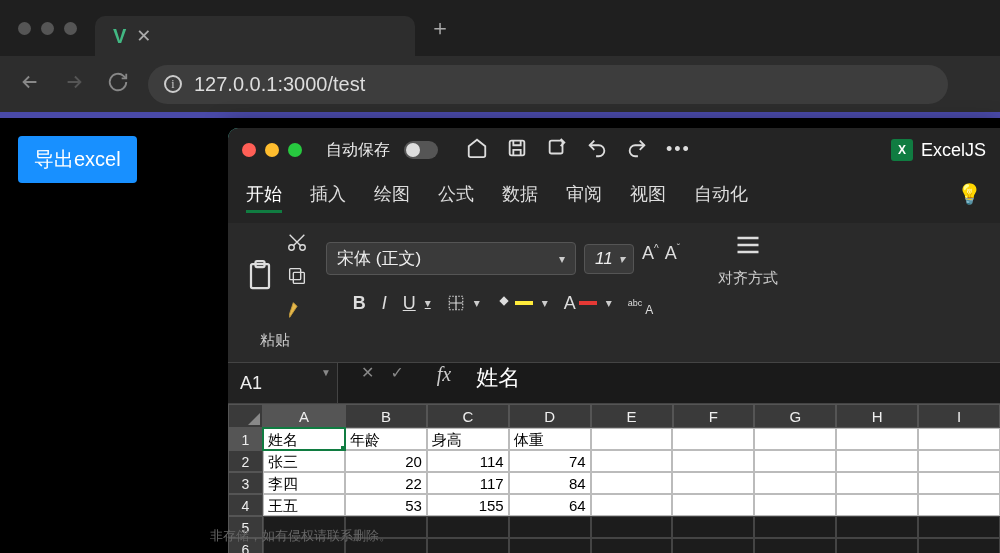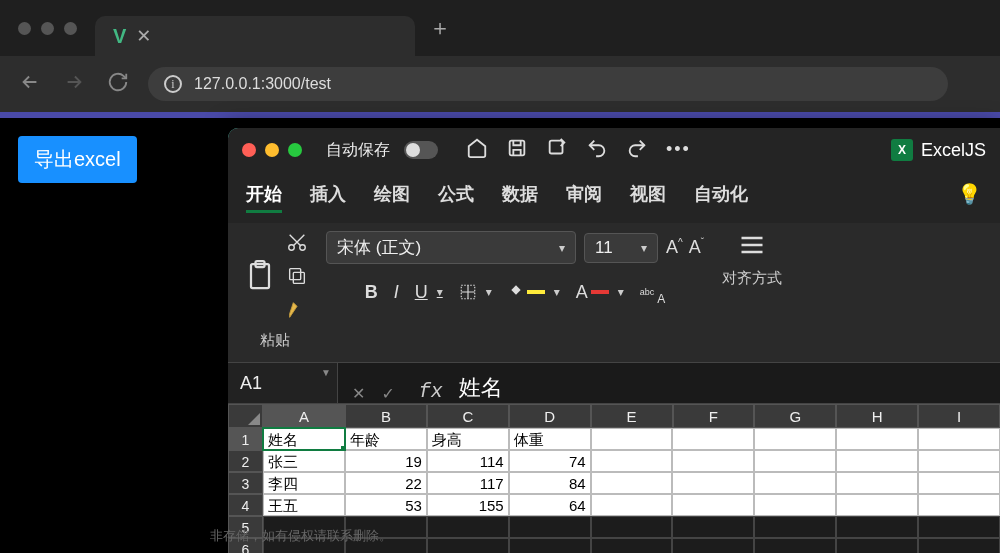--- a/index.html
+++ b/index.html
@@ -14,21 +14,21 @@
 .vue-logo { color: #42b883; font-weight: bold; font-size: 20px; }
 .tab-title { color: #ccc; font-size: 16px; flex: 1; }
 .tab-close { color: #aaa; font-size: 18px; cursor: pointer; }
 .newtab { color: #aaa; font-size: 22px; margin-left: 14px; cursor: pointer; }
 
 .addrbar { display: flex; align-items: center; gap: 16px; padding: 10px 16px; background: #2d2d2d; height: 58px; border-bottom: 2px solid #4a4aa8; }
 .nav-icon { color: #888; cursor: pointer; width: 28px; text-align: center; }
 .nav-icon svg { width: 22px; height: 22px; }
 .urlbox { flex: 1; display: flex; align-items: center; background: #3d3d3d; border-radius: 20px; padding: 8px 16px; gap: 12px; max-width: 800px; }
 .info-icon { color: #ccc; border: 2px solid #ccc; border-radius: 50%; width: 18px; height: 18px; display: flex; align-items: center; justify-content: center; font-size: 12px; font-family: serif; }
-.url { color: #ddd; font-size: 16px; }
+.url { color: #ddd; font-size: 20px; }
 
 
 .page { position: absolute; top: 118px; left: 0; right: 0; bottom: 0; background: #000; }
 .export-btn { margin: 18px; padding: 10px 16px; background: #1890ff; color: #fff; font-size: 20px; border: none; border-radius: 4px; cursor: pointer; }
 
 
 .excel { position: absolute; top: 128px; left: 228px; right: 0; bottom: 0; background: #5eead4; border-top-left-radius: 10px; box-shadow: -4px -4px 20px rgba(0,0,0,0.5); }
 .excel-titlebar { display: flex; align-items: center; height: 44px; padding: 0 14px; gap: 14px; background: #242424; border-top-left-radius: 10px; }
 .mac-dots { display: flex; gap: 9px; }
 .mdot { width: 14px; height: 14px; border-radius: 50%; }
@@ -36,58 +36,58 @@
 .autosave { color: #eee; font-size: 16px; margin-left: 10px; }
 .toggle { width: 34px; height: 18px; background: #555; border-radius: 10px; position: relative; }
 .toggle::after { content: ''; position: absolute; left: 2px; top: 2px; width: 14px; height: 14px; background: #ddd; border-radius: 50%; }
 .title-tools { display: flex; gap: 18px; margin-left: 14px; align-items: center; }
 .title-tools svg, .title-tools .moredots { color: #ddd; width: 22px; height: 22px; }
 .moredots { letter-spacing: 2px; font-size: 18px; cursor: pointer; }
 .brand { margin-left: auto; display: flex; align-items: center; gap: 8px; color: #fff; font-size: 18px; }
 .brand-icon { width: 22px; height: 22px; background: #107c41; border-radius: 3px; display: flex; align-items: center; justify-content: center; color: #fff; font-size: 12px; font-weight: bold; }
 
 .ribbon-tabs { display: flex; gap: 28px; padding: 10px 18px; background: #242424; }
-.rtab { color: #ddd; font-size: 18px; font-weight: 700; cursor: pointer; padding-bottom: 4px; }
+.rtab { color: #ddd; font-size: 18px; font-weight: 400; cursor: pointer; padding-bottom: 4px; }
 .rtab.active { color: #fff; border-bottom: 3px solid #107c41; }
 .bulb { color: #aaa; font-size: 20px; margin-left: auto; }
 
 .ribbon { display: flex; background: #2a2a2a; padding: 8px 14px 12px 14px; gap: 18px; align-items: flex-start; }
 .rgroup { display: flex; flex-direction: column; align-items: center; gap: 4px; }
 .rgroup-label { color: #ccc; font-size: 15px; margin-top: 2px; }
 .paste-block { display: flex; gap: 8px; align-items: center; }
 .clipboard-icon svg { width: 36px; height: 40px; color: #ddd; }
 .side-icons { display: flex; flex-direction: column; gap: 8px; }
 .side-icons svg { width: 22px; height: 22px; color: #ddd; }
 
 .font-row { display: flex; gap: 8px; align-items: center; }
-.fontbox { display: flex; align-items: center; background: #3a3a3a; border: 1px solid #555; border-radius: 4px; padding: 4px 10px; }
+.fontbox { display: flex; align-items: center; background: #3a3a3a; border: 1px solid #555; border-radius: 4px; padding: 4px 10px; margin-top: 11px; }
 .fontbox.name { width: 250px; }
-.fontbox.size { width: 74px; }
+.fontbox.size { width: 50px; font-style: italic; }
 .fontbox-text { color: #eee; font-size: 17px; flex: 1; }
 .caret { color: #ccc; font-size: 12px; margin-left: 6px; }
 .asize { display: flex; gap: 6px; }
 .asize span { color: #ddd; font-size: 18px; }
 .asize .sup { font-size: 10px; vertical-align: super; }
 
 .style-row { display: flex; gap: 16px; align-items: center; margin-top: 8px; }
 .style-row .btn { color: #ddd; font-size: 18px; cursor: pointer; display: flex; align-items: center; gap: 3px; }
 .style-row .btn.bold { font-weight: bold; }
 .style-row .btn.italic { font-style: italic; }
 .style-row .btn.underline { text-decoration: underline; }
 .colorbar { width: 18px; height: 4px; display: inline-block; }
 .yellow { background: #ffeb3b; } .red { background: #e53935; }
 
 .align-icon svg { width: 38px; height: 28px; color: #ddd; }
 
-.cellref-bar { display: flex; align-items: flex-end; background: #1a1a1a; height: 42px; border-top: 1px solid #444; border-bottom: 1px solid #444; }
+.cellref-bar { display: flex; align-items: flex-start; background: #1a1a1a; height: 42px; border-top: 1px solid #444; border-bottom: 1px solid #444; gap: 9px; }
 .cellref { width: 110px; padding: 0 12px; font-size: 18px; color: #eee; border-right: 1px solid #444; background: #222; height: 100%; display: flex; align-items: center; position: relative; }
 .cellref .dd { position: absolute; right: 6px; top: 4px; font-size: 10px; color: #888; }
 .fx-tools { display: flex; gap: 16px; padding: 0 14px; color: #888; align-items: center; }
 .fx-tools .check { color: #888; }
-.fx { font-style: italic; font-family: Liberation Mono, monospace; color: #ccc; font-size: 20px; padding: 0 10px; }
+.fx { font-style: italic; font-family: Liberation Serif, serif; color: #ccc; font-size: 20px; padding: 0 10px; }
 .fx-val { color: #fff; font-size: 22px; padding: 0 6px; }
 
 .sheet { background: #fff; }
 .colhdr { display: flex; background: #3a3a3a; }
 .corner { width: 36px; height: 24px; background: #3a3a3a; border: 1px solid #555; position: relative; }
 .corner::after { content: ''; position: absolute; right: 2px; bottom: 2px; border: 6px solid transparent; border-bottom-color: #888; border-right-color: #888; }
 .ch { width: 84px; height: 24px; color: #eee; text-align: center; font-size: 15px; border: 1px solid #555; line-height: 24px; background: #3a3a3a; }
 .ch.sel { background: #555; }
 .row { display: flex; }
 .rh { width: 36px; height: 22px; background: #3a3a3a; color: #eee; text-align: center; font-size: 14px; border: 1px solid #555; line-height: 22px; }
@@ -242,21 +242,21 @@
               <path d="M12 2l7 7-7 7-7-7z"></path>
             </svg>
             <span class="colorbar yellow"></span>
             <span class="caret">▾</span>
           </span>
         <span class="btn">A<span class="colorbar red"></span><span class="caret">▾</span></span>
         <span class="btn" style="font-size:12px"><span style="font-size:9px">abc</span><br>A</span>
       </div>
     </div>
 
-    <div class="rgroup" style="">
+    <div class="rgroup" style="margin-left:20px">
       <span class="align-icon"><svg viewBox="0 0 24 24" fill="none" stroke="currentColor" stroke-width="2">
             <path d="M3 6h18M3 12h18M3 18h18"></path>
           </svg></span>
       <span class="rgroup-label">对齐方式</span>
     </div>
   </div>
 
   <div class="cellref-bar">
     <div class="cellref">
       <span>A1</span>
@@ -292,21 +292,21 @@
           <div class="cell">体重</div>
           <div class="cell"></div>
           <div class="cell"></div>
           <div class="cell"></div>
           <div class="cell"></div>
           <div class="cell"></div>
         </div>
         <div class="row">
           <div class="rh">2</div>
           <div class="cell">张三</div>
-          <div class="cell num">19</div>
+          <div class="cell num">20</div>
           <div class="cell num">114</div>
           <div class="cell num">74</div>
           <div class="cell"></div>
           <div class="cell"></div>
           <div class="cell"></div>
           <div class="cell"></div>
           <div class="cell"></div>
         </div>
         <div class="row">
           <div class="rh">3</div>

